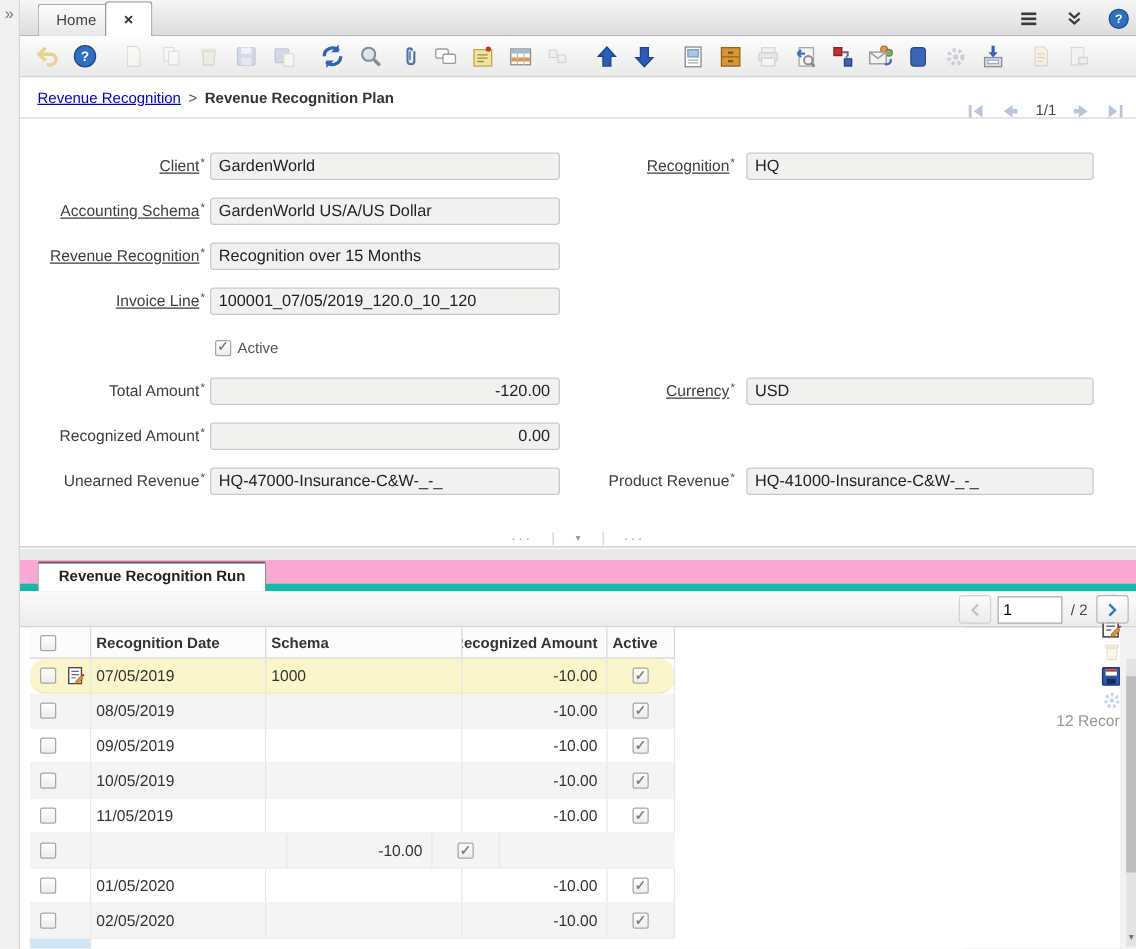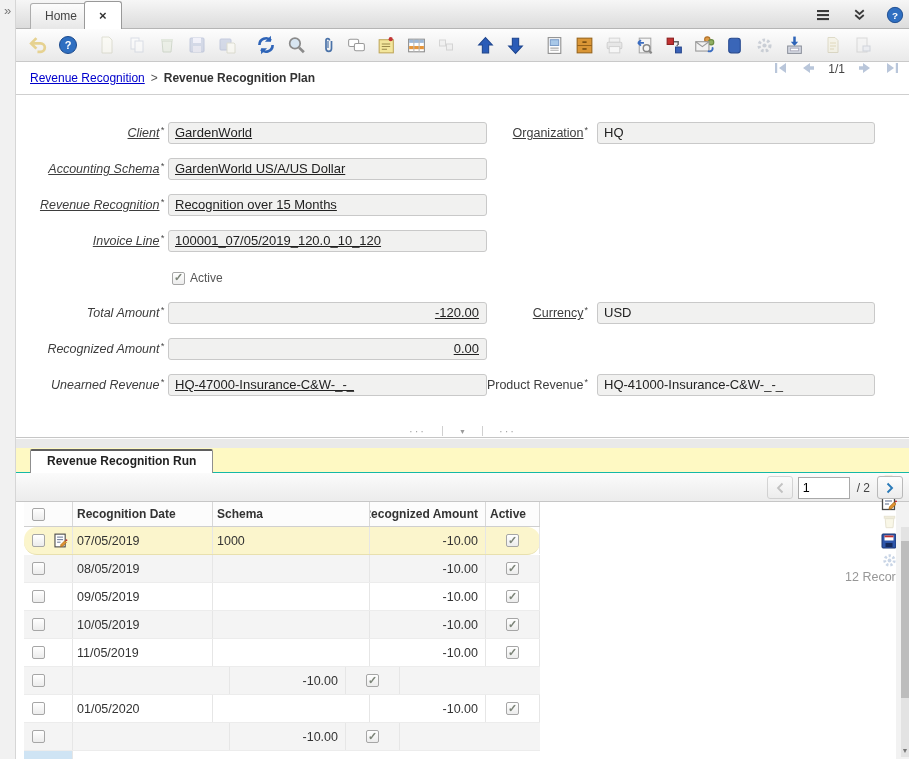--- a/index.html
+++ b/index.html
@@ -33,54 +33,54 @@
     justify-content:center; cursor:pointer; flex:0 0 auto; }
   .tbtn.dis { opacity:.45; cursor:default; }
   .tsp { width:9px; flex:0 0 auto; }
 
   
   .crumb-bar { position:absolute; left:16px; top:62px; width:893px; height:33px;
     background:#fff; border-bottom:1px solid #cfcfcf; display:flex; align-items:center; padding-left:14px; }
   .bc-link { color:#0000cc; text-decoration:underline; cursor:pointer; }
   .bc-sep { margin:0 6px; color:#555; }
   .bc-current { font-weight:bold; color:#333; }
-  .record-nav { position:absolute; right:10px; top:0; height:33px; display:flex; align-items:flex-start; gap:13px; }
+  .record-nav { position:absolute; right:10px; top:0; height:33px; display:flex; align-items:flex-end; gap:13px; }
   .rn-btn { display:flex; align-items:center; cursor:pointer; }
   .rn-pos { color:#444; font-size:12px; }
 
   
   .form-panel { position:absolute; left:16px; top:95px; width:893px; height:330px; background:#fff; }
   .frow { position:absolute; height:22px; }
   .flabel { position:absolute; height:22px; line-height:22px; text-align:right; color:#3d3d3d; font-size:12.5px; }
-  .flabel.lcol { left:4px; width:144px;font-style:italic; }
+  .flabel.lcol { left:4px; width:144px; }
   .flabel.rcol { left:420px; width:152px; }
   .flabel .lnk { text-decoration:underline; cursor:pointer; }
   .req { font-size:9px; vertical-align:top; position:relative; top:-3px; color:#444; margin-left:1px; }
   .field { position:absolute; height:22px; line-height:20px; background:#f1f1f0;
     border:1px solid #c9c9c9; border-radius:3px; padding:0 6px; font-size:13px; color:#222; overflow:hidden; white-space:nowrap; }
-  .field.lcol { left:152px; width:319px;text-decoration:underline; }
+  .field.lcol { left:152px; width:280px; }
   .field.rcol { left:581px; width:278px; }
   .field.amount { text-align:right; padding-right:7px; }
   .cb { width:13px; height:13px; border:1px solid #a6a6a6; border-radius:2px;
     background:linear-gradient(#fff,#ececec); display:inline-flex; align-items:center;
     justify-content:center; font-size:11px; color:#7c8478; cursor:pointer; flex:0 0 auto; }
   .cb.checked::after { content:"✓"; font-weight:bold; margin-top:-1px; }
   .active-row { position:absolute; left:156px; display:flex; align-items:center; gap:5px; color:#555; }
 
   
   .splitter { position:absolute; left:16px; top:425px; width:893px; height:13px; background:#fff;
     border-bottom:1px solid #c6c6c6; display:flex; align-items:center; justify-content:center; cursor:row-resize; }
   .sp-dots { color:#a3a3a3; font-size:11px; letter-spacing:2px; line-height:8px; }
   .sp-bar { width:1px; height:10px; background:#d0d0d0; margin:0 16px; }
   .sp-tri { color:#9a9a9a; font-size:7px; }
   .split-gap { position:absolute; left:16px; top:439px; width:893px; height:9px; background:#e9e9e9; }
 
   
   .dtab-strip { position:absolute; left:16px; top:448px; width:893px; height:25px;
-    background:#fef9c3; border-bottom:1px solid #14b8a6; }
+    background:#f9a8d4; border-bottom:6px solid #14b8a6; }
   .dtab { position:absolute; left:14px; top:1px; height:24px; background:#fff;
     border:1px solid #8f8f8f; border-top:2px solid #5f5f5f; border-bottom:none;
     border-radius:2px 2px 0 0; padding:0 16px; line-height:20px; font-weight:bold; color:#222; cursor:pointer; }
   .dtoolbar { position:absolute; left:16px; top:473px; width:893px; height:29px;
     background:linear-gradient(#fbfbfb,#ececec); border-bottom:1px solid #c6c6c6;
     display:flex; align-items:flex-end; padding-left:14px;flex-direction:column; }
   .dbtn { width:22px; height:22px; margin-right:9px; display:flex; align-items:center; justify-content:center; cursor:pointer; }
   .dbtn.dis { opacity:.45; cursor:default; }
   .drecords { color:#979797; font-size:12.5px; margin-left:5px; }
   .dpage { position:absolute; right:6px; top:0; height:29px; display:flex; align-items:center; gap:5px; }
@@ -370,21 +370,21 @@
             <rect x="10.8" y="1" width="2.2" height="10" fill="#b9c6da"></rect>
           </svg>
         </span>
     </div>
   </div>
 
   <div class="form-panel">
     <div class="frow" style="top:27px;">
       <div class="flabel lcol"><span class="lnk">Client</span><span class="req">*</span></div>
       <div class="field lcol">GardenWorld</div>
-      <div class="flabel rcol"><span class="lnk">Organization</span><span class="req">*</span></div>
+      <div class="flabel rcol"><span class="lnk">Recognition</span><span class="req">*</span></div>
       <div class="field rcol">HQ</div>
     </div>
     <div class="frow" style="top:63px;">
       <div class="flabel lcol"><span class="lnk">Accounting Schema</span><span class="req">*</span></div>
       <div class="field lcol">GardenWorld US/A/US Dollar</div>
     </div>
     <div class="frow" style="top:99px;">
       <div class="flabel lcol"><span class="lnk">Revenue Recognition</span><span class="req">*</span></div>
       <div class="field lcol">Recognition over 15 Months</div>
     </div>
@@ -579,20 +579,21 @@
     <div class="gc gc3">-10.00</div>
     <div class="gc gc4">
               <span class="cb checked"></span>
             </div>
   </div>
           <div class="grow body alt">
     <div class="gc gc0">
       <span class="cb"></span>
 
     </div>
+    <div class="gc gc1">02/05/2020</div>
     <div class="gc gc2"></div>
     <div class="gc gc3">-10.00</div>
     <div class="gc gc4">
               <span class="cb checked"></span>
             </div>
   </div>
         </div>
       <div class="partial">
         <div class="pc0"></div>
       </div>

